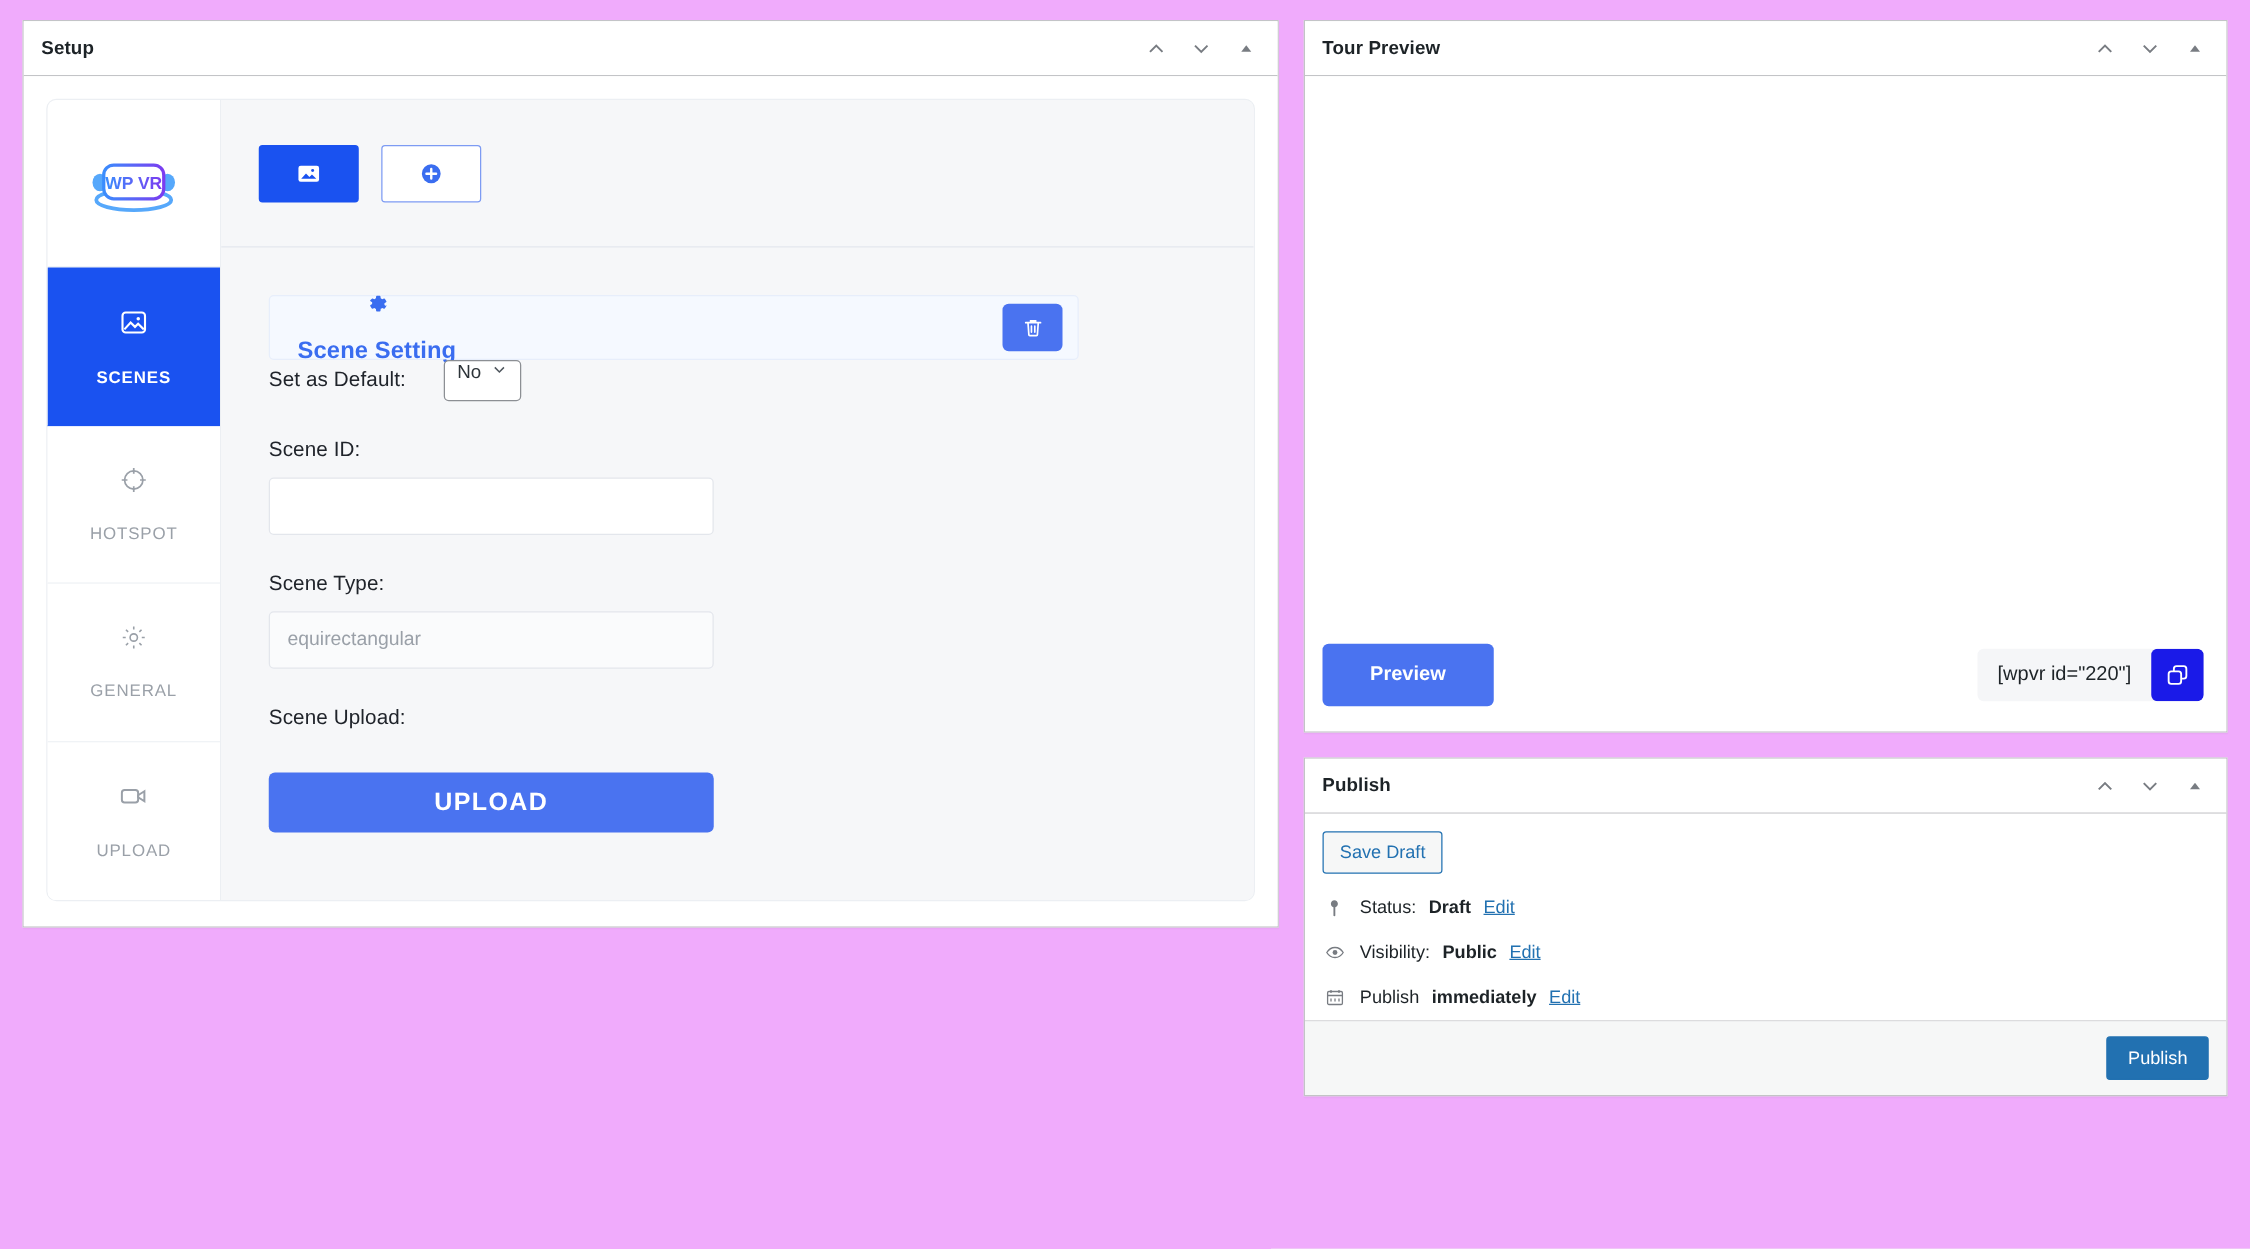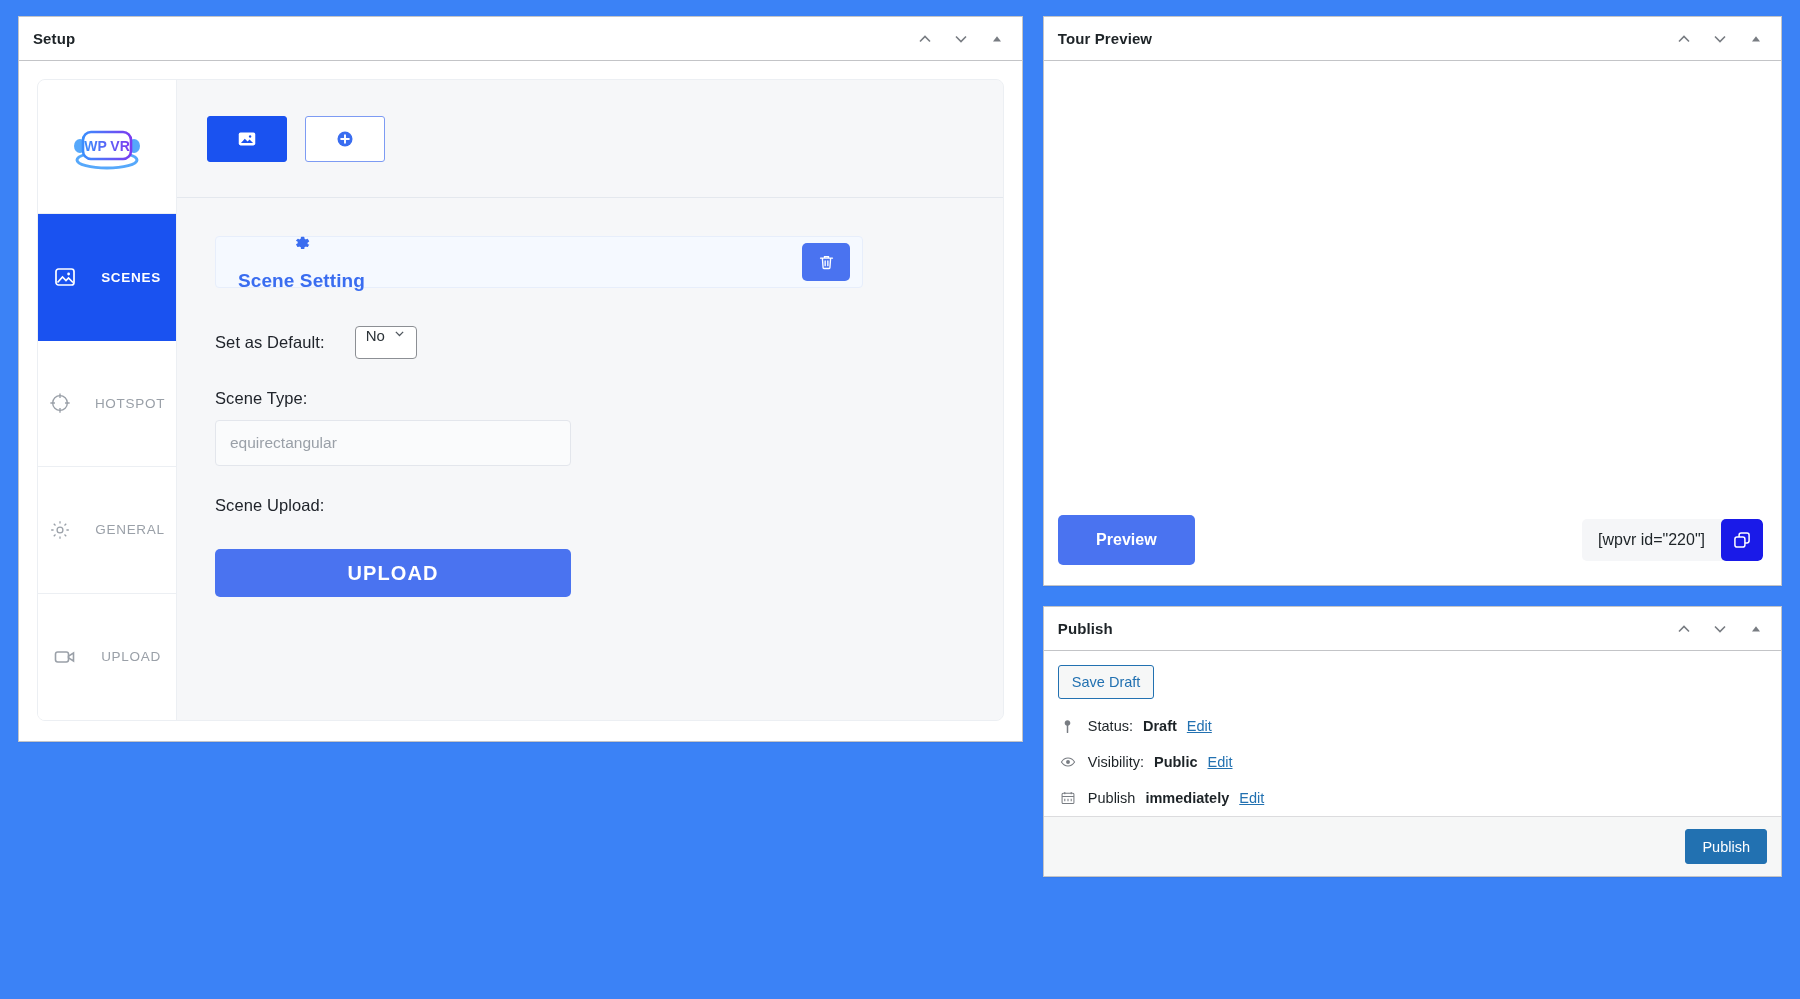--- a/index.html
+++ b/index.html
@@ -6,21 +6,21 @@
   html, body {
     margin: 0; padding: 0;
     width: 1800px; height: 999px;
     background: #f0f0f1;
     font-family: "Liberation Sans", sans-serif;
     -webkit-font-smoothing: antialiased;
   }
   .page {
     position: relative;
     width: 1800px; height: 999px;
-    background: #3b82f6;
+    background: #f0abfc;
     padding: 16px 18px;
     display: flex;
     gap: 20px;
     align-items: flex-start;
   }
 
   
   .metabox {
     background: #ffffff;
     border: 1px solid #c3c4c7;
@@ -91,20 +91,21 @@
     text-decoration: underline;
   }
   .logo-badge {
     position: relative;
     width: 76px; height: 56px;
     display: flex; align-items: center; justify-content: center;
   }
   .vnav-item {
     height: 128px;
     display: flex;
+    flex-direction: column;
     align-items: center;
     justify-content: center;
     gap: 24px;
     border-bottom: 1px solid #eceff3;
     color: #9aa0a8;
     cursor: pointer;
     background: #fff;
   }
   .vnav-item .vn-label {
     font-size: 13.5px;
@@ -170,21 +171,20 @@
     background: #4a73f0;
     border-radius: 5px;
     display: flex; align-items: center; justify-content: center;
     cursor: pointer;
   }
 
   .field-row-inline {
     display: flex;
     align-items: center;
     gap: 30px;
-    margin-top: 38px;
   }
   .lbl {
     font-size: 16.5px;
     color: #20242b;
     letter-spacing: .1px;
   }
   .select-box {
     height: 33px;
     min-width: 58px;
     background: #fff;
@@ -470,20 +470,24 @@
               <div class="select-box">
                 <span>No</span>
                 <span style="display:flex;color:#50575e;">
                   <svg width="13" height="13" viewBox="0 0 16 16">
                       <path d="M3.5 6L8 10.5 12.5 6" fill="none" stroke="currentColor" stroke-width="1.5"></path>
                     </svg>
                 </span>
               </div>
             </div>
 
+            <div class="field-block">
+              <span class="lbl">Scene ID:</span>
+              <input class="txt-input" type="text" value="" style="">
+            </div>
 
             <div class="field-block">
               <span class="lbl">Scene Type:</span>
               <input class="txt-input readonly" type="text" placeholder="equirectangular" style="">
             </div>
 
             <div class="field-block">
               <span class="lbl">Scene Upload:</span>
               <button class="upload-btn">UPLOAD</button>
             </div>

